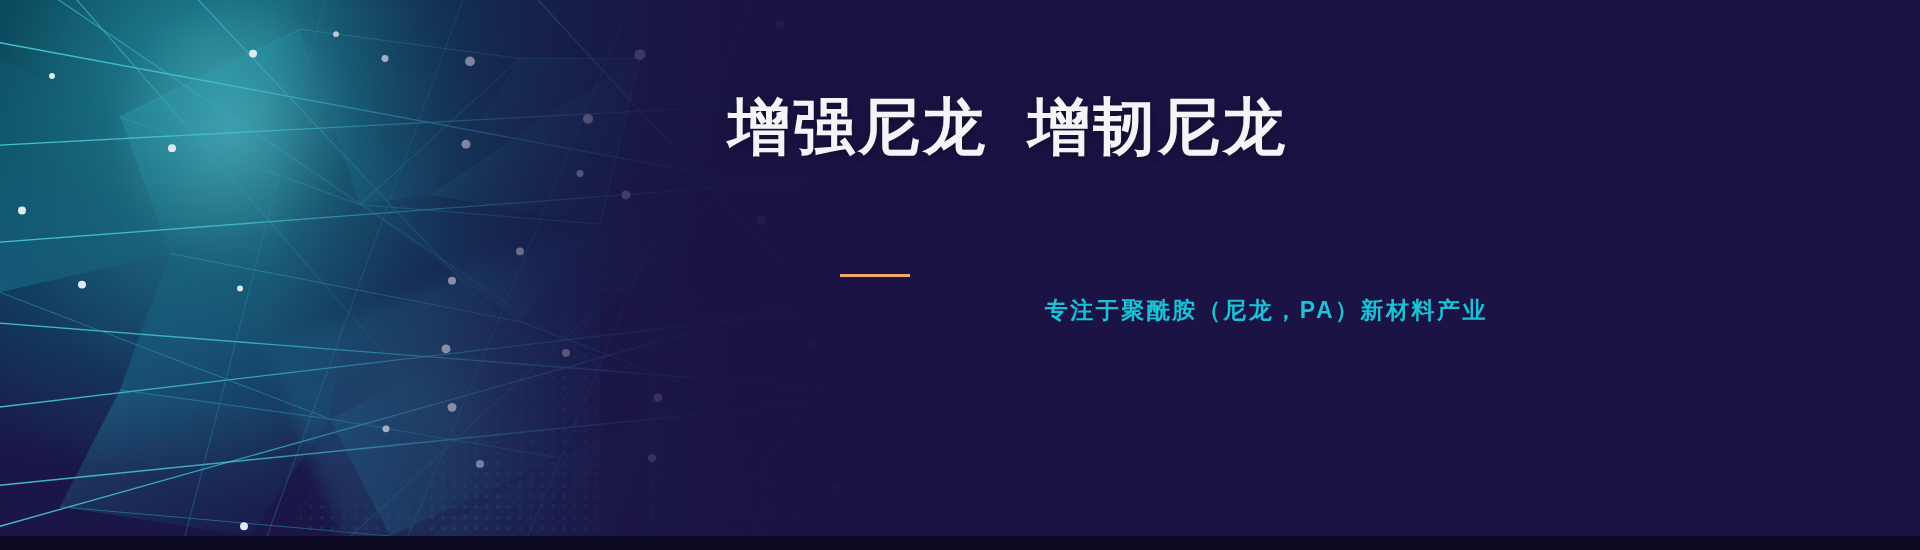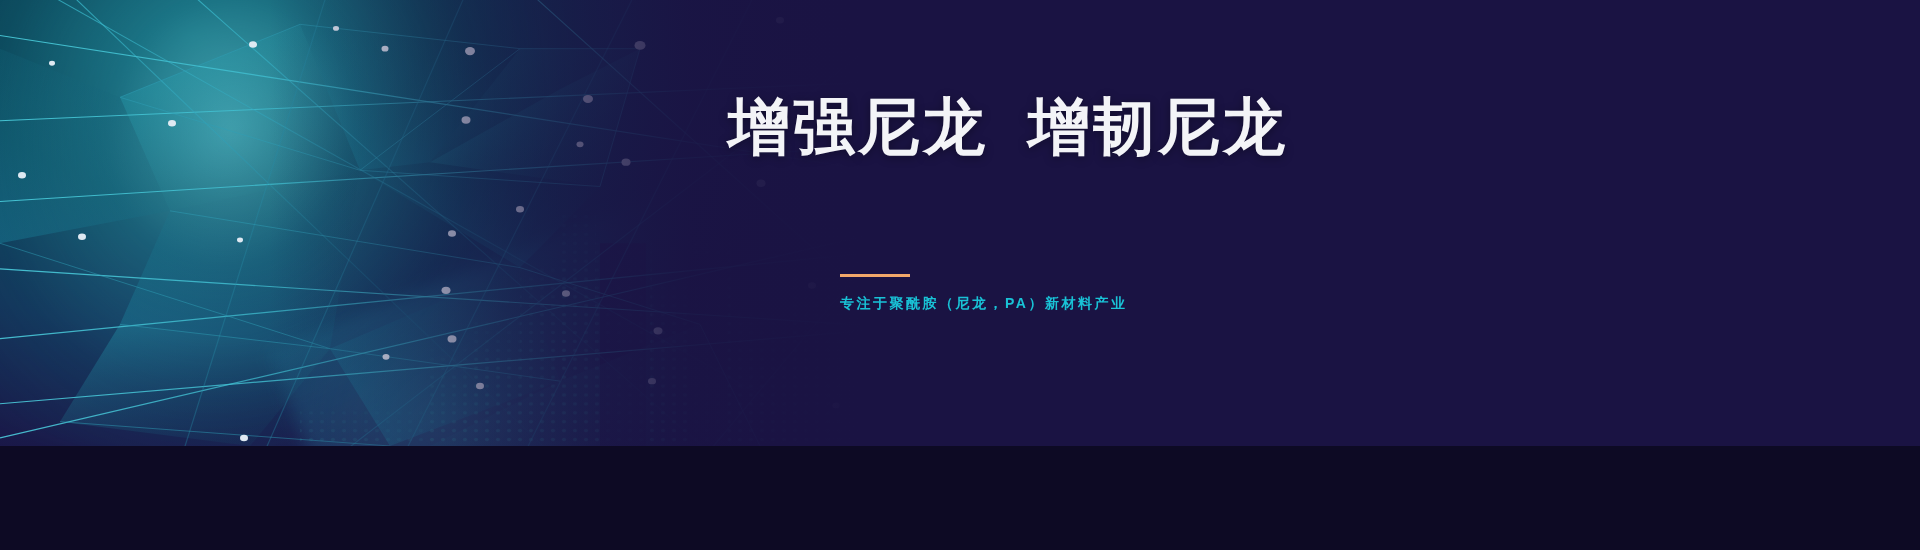--- a/index.html
+++ b/index.html
@@ -3,21 +3,21 @@
 <meta charset="utf-8">
 <style>
   html, body {
     margin: 0;
     padding: 0;
     background: #0d0a24;
   }
   .banner {
     position: relative;
     width: 1920px;
-    height: 446px;
+    height: 536px;
     overflow: hidden;
     background: #1a1343;
     font-family: "Liberation Sans", "DejaVu Sans", sans-serif;
   }
 
   
   .bg-base {
     position: absolute;
     inset: 0;
     background:
@@ -80,24 +80,25 @@
   }
   .rule {
     width: 70px;
     height: 3px;
     background: #f2a86a;
   }
   .subtitle {
     margin-top: 18px;
     margin-left: 112px;
     color: #19c2d6;
-    font-size: 14px;
+    font-size: 23px;
     font-weight: bold;
     letter-spacing: 2.5px;
     white-space: pre;
+    text-align: right;
   }
 </style>
 </head>
 <body>
 
 <div class="banner">
 
   <div class="bg-base"></div>
   <div class="bg-glow"></div>
   <div class="bg-glow2"></div>

